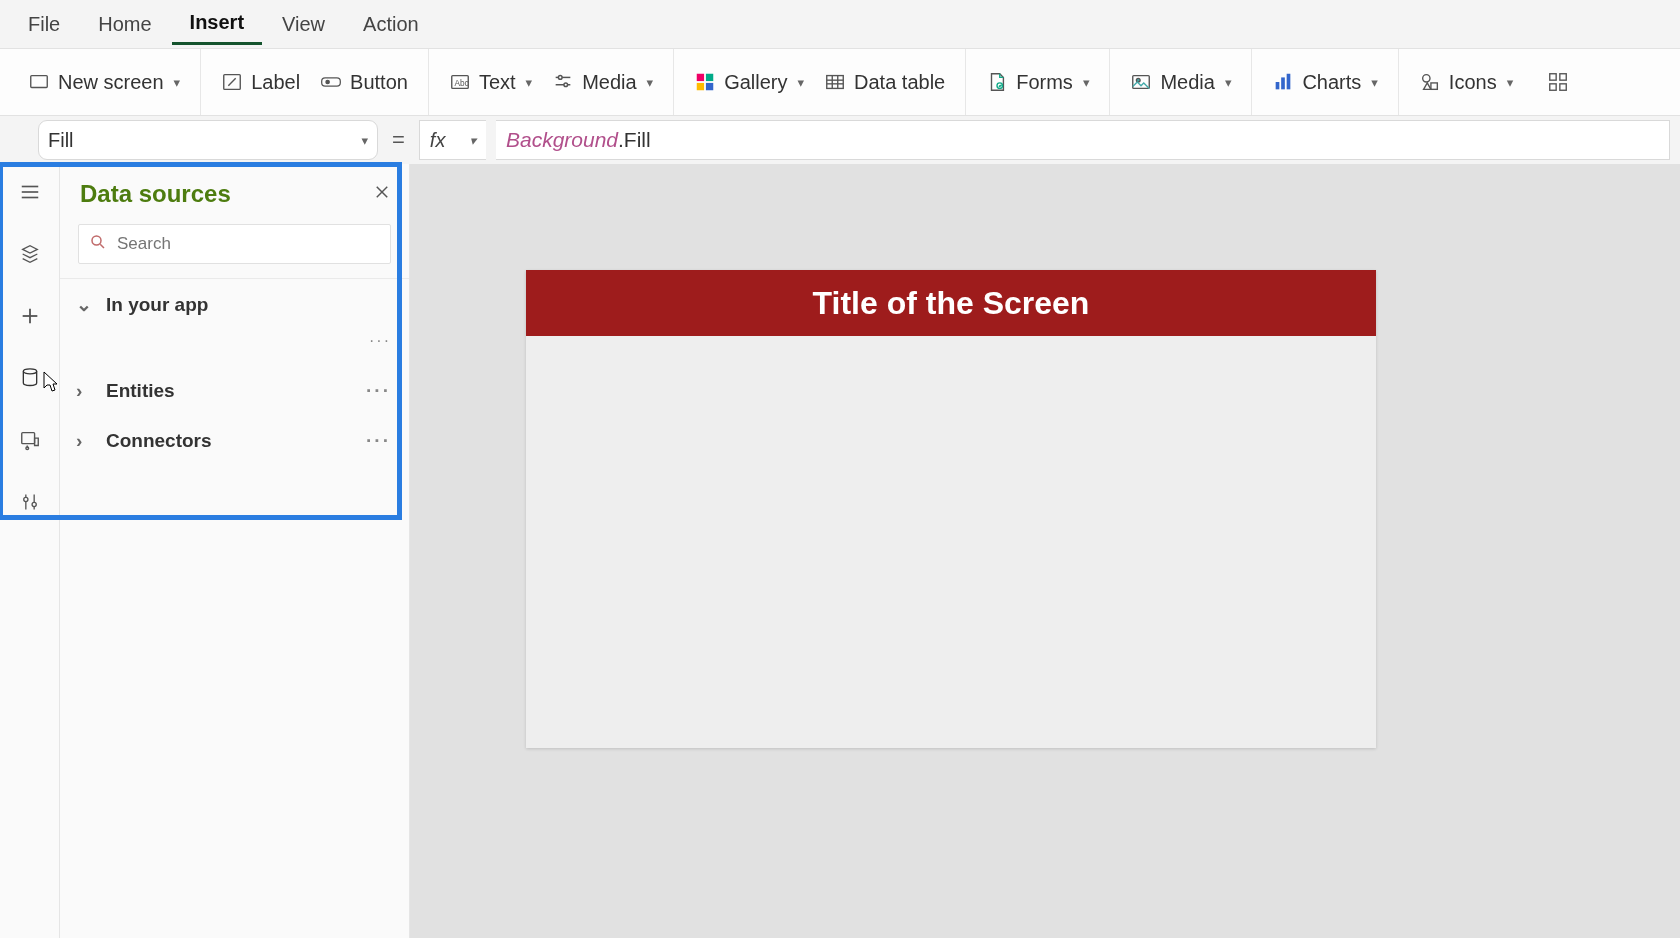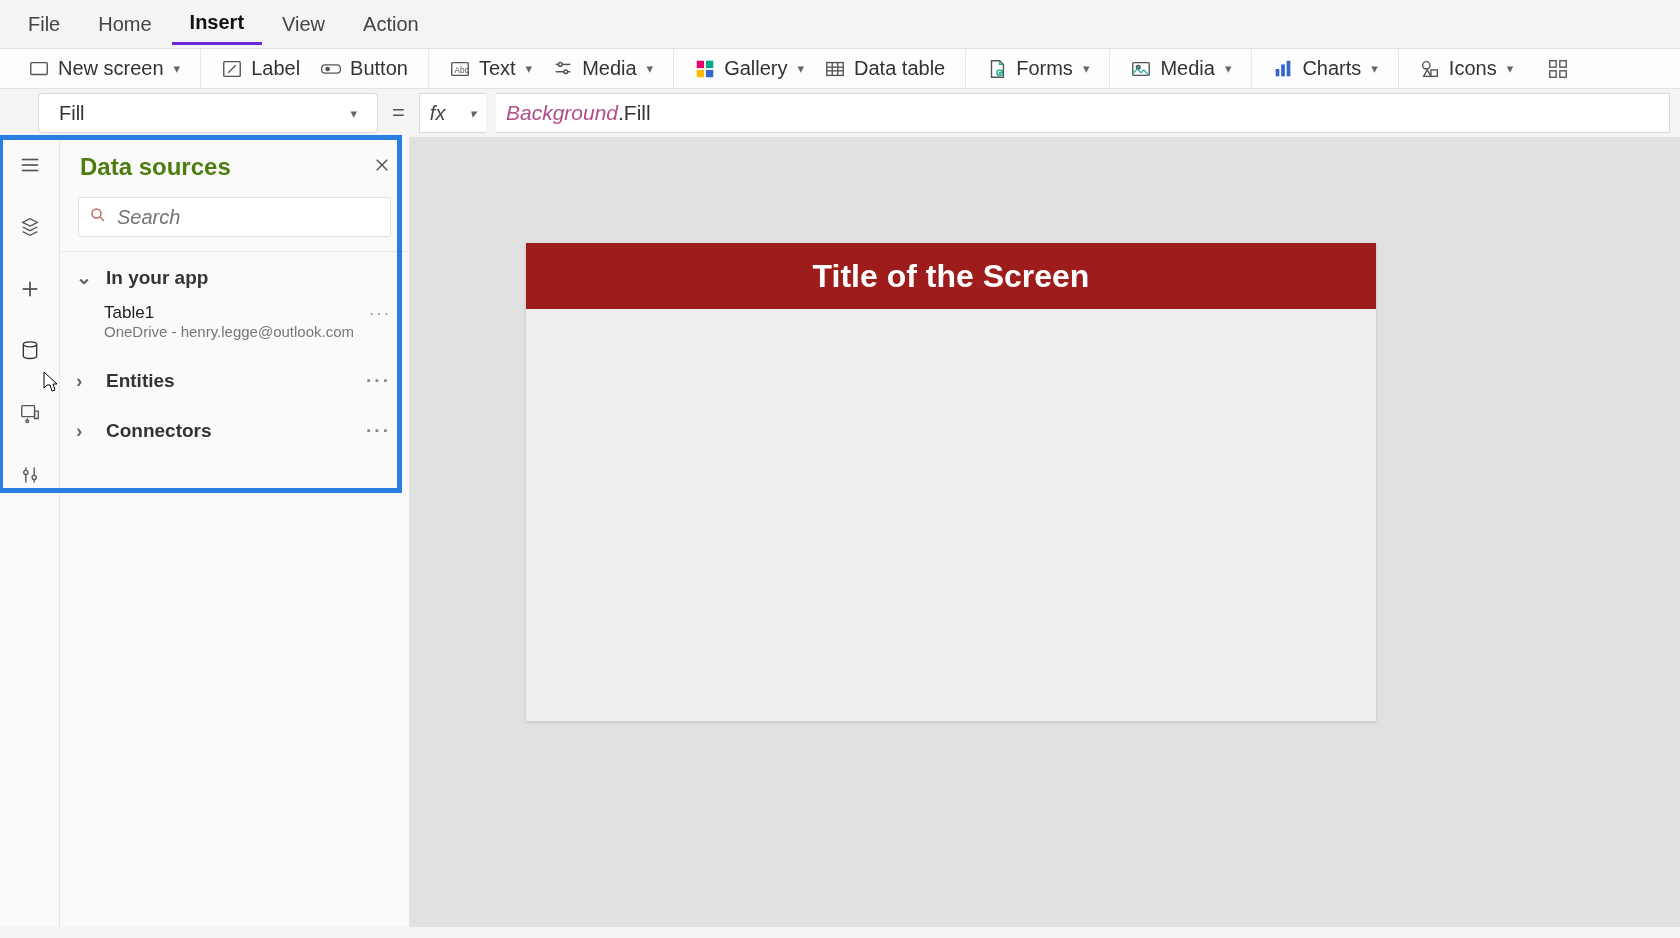--- a/index.html
+++ b/index.html
@@ -1,34 +1,34 @@
 <!DOCTYPE html>
 <html><head>
   <meta charset="utf-8">
   <style>
     * { box-sizing: border-box; margin: 0; padding: 0; font-family: "Segoe UI", Arial, sans-serif; }
     body { background: #f4f4f4; width: 1680px; height: 938px; overflow: hidden; }
 
     
     .menu-bar { height: 48px; display: flex; align-items: center; padding: 17px 10px; gap: 2px; background: #f4f4f4; }
     .menu-item { padding: 8px 18px; font-size: 20px; color: #444; cursor: pointer; }
-    .menu-item.active { color: #111; font-weight: 600; border-bottom: 3px solid #6d28d9; }
+    .menu-item.active { color: #111; font-weight: 600; border-bottom: 3px solid #14532d; }
     .title-right { margin-left: auto; font-size: 21px; color: #555; padding-right: 0; }
 
     
-    .ribbon { height: 41px; display: flex; align-items: center; background: #fdfdfd; border-top: 1px solid #e2e2e2; border-bottom: 1px solid #e2e2e2; padding: 0 8px; gap: 0; }
+    .ribbon { height: 68px; display: flex; align-items: center; background: #fdfdfd; border-top: 1px solid #e2e2e2; border-bottom: 1px solid #e2e2e2; padding: 0 8px; gap: 0; }
     .ribbon-group { display: flex; align-items: center; gap: 8px; padding: 0 14px; height: 100%; border-right: 1px solid #e7e7e7; }
     .ribbon-group.last { border-right: none; }
     .ribbon-btn { display: flex; align-items: center; gap: 8px; font-size: 20px; color: #333; cursor: pointer; padding: 4px 6px; }
     .ribbon-btn .ico { width: 22px; height: 22px; display: inline-flex; align-items: center; justify-content: flex-start; }
     .chev { font-size: 13px; color: #666; margin-left: 2px; }
 
     
     .formula-row { height: 48px; display: flex; align-items: center; background: #f4f4f4; padding: 6px 10px 6px 38px; gap: 10px; }
-    .prop-select { width: 340px; height: 40px; background: #fff; border: 1px solid #d9d9d9; border-radius: 4px; display: flex; align-items: center; padding: 0 20px; font-size: 20px; color: #333; justify-content: space-between; }
+    .prop-select { width: 340px; height: 40px; background: #fff; border: 1px solid #d9d9d9; border-radius: 9px; display: flex; align-items: center; padding: 0 9px; font-size: 20px; color: #333; justify-content: space-between; }
     .eq { font-size: 22px; color: #555; padding: 0 4px; }
     .fx-box { display: flex; align-items: center; height: 40px; padding: 0 10px; border: 1px solid #d9d9d9; background: #fff; font-style: italic; font-size: 20px; color: #444; gap: 22px; border-right: none; }
     .formula-input { flex: 1; height: 40px; background: #fff; border: 1px solid #d9d9d9; border-left: none; padding: 0 10px; font-size: 21px; display: flex; align-items: center; font-family: Consolas, monospace; }
     .formula-input .tok1 { color: #b14f8b; font-style: italic; }
     .formula-input .tok2 { color: #333; }
 
     
     .workspace { display: flex; height: calc(938px - 48px - 52px - 48px); }
 
     
@@ -38,21 +38,21 @@
     .rail-btn.active::before { content: ""; position: absolute; left: -16px; top: -6px; width: 3px; height: 40px; background: #8a2a7a; }
 
     
     .panel-wrap { width: 350px; background: #fafafa; border-right: 1px solid #e5e5e5; position: relative; }
     .highlight-box { position: absolute; top: -2px; left: -62px; width: 404px; height: 358px; border: 5px solid #2a7de1; pointer-events: none; z-index: 20; }
     .panel-head { display: flex; align-items: center; justify-content: space-between; padding: 16px 18px 10px 20px; }
     .panel-title { font-size: 24px; font-weight: 600; color: #4d7c0f; }
     .panel-close { font-size: 20px; color: #555; cursor: pointer; }
     .search-box { margin: 6px 18px 14px 18px; height: 40px; border: 1px solid #e1e1e1; border-radius: 2px; background: #fff; display: flex; align-items: center; padding: 0 10px; gap: 10px; }
     .search-box .sico { color: #b85; font-size: 18px; }
-    .search-box input { border: none; outline: none; font-size: 20px; color: #555; width: 100%; background: transparent; font-style: italic; }
+    .search-box input { border: none; outline: none; font-size: 17px; color: #555; width: 100%; background: transparent; }
 
     .tree { border-top: 1px solid #eaeaea; }
     .tree-row { display: flex; align-items: center; padding: 14px 18px 14px 16px; gap: 14px; font-size: 19px; color: #333; cursor: pointer; }
     .tree-row .arrow { width: 16px; color: #666; }
     .tree-row .more { margin-left: auto; color: #888; letter-spacing: 2px; cursor: pointer; }
     .tree-row.bold { font-weight: 600; }
     .tree-sub { padding: 0 18px 16px 44px; }
     .tree-sub .name { font-size: 17px; color: #222; }
     .tree-sub .detail { font-size: 15px; color: #777; }
     .tree-sub-row { display: flex; align-items: flex-start; }
@@ -309,24 +309,20 @@
       <input placeholder="Search" style="">
     </div>
 
     <div class="tree">
       <div class="tree-row bold">
         <span class="arrow">⌄</span>
         <span>In your app</span>
       </div>
       <div class="tree-sub">
         <div class="tree-sub-row">
-          <div>
-            <div class="name">Table1</div>
-            <div class="detail">OneDrive - henry.legge@outlook.com</div>
-          </div>
           <span class="more">···</span>
         </div>
       </div>
       <div class="tree-row bold">
         <span class="arrow">›</span>
         <span>Entities</span>
         <span class="more">···</span>
       </div>
       <div class="tree-row bold">
         <span class="arrow">›</span>

